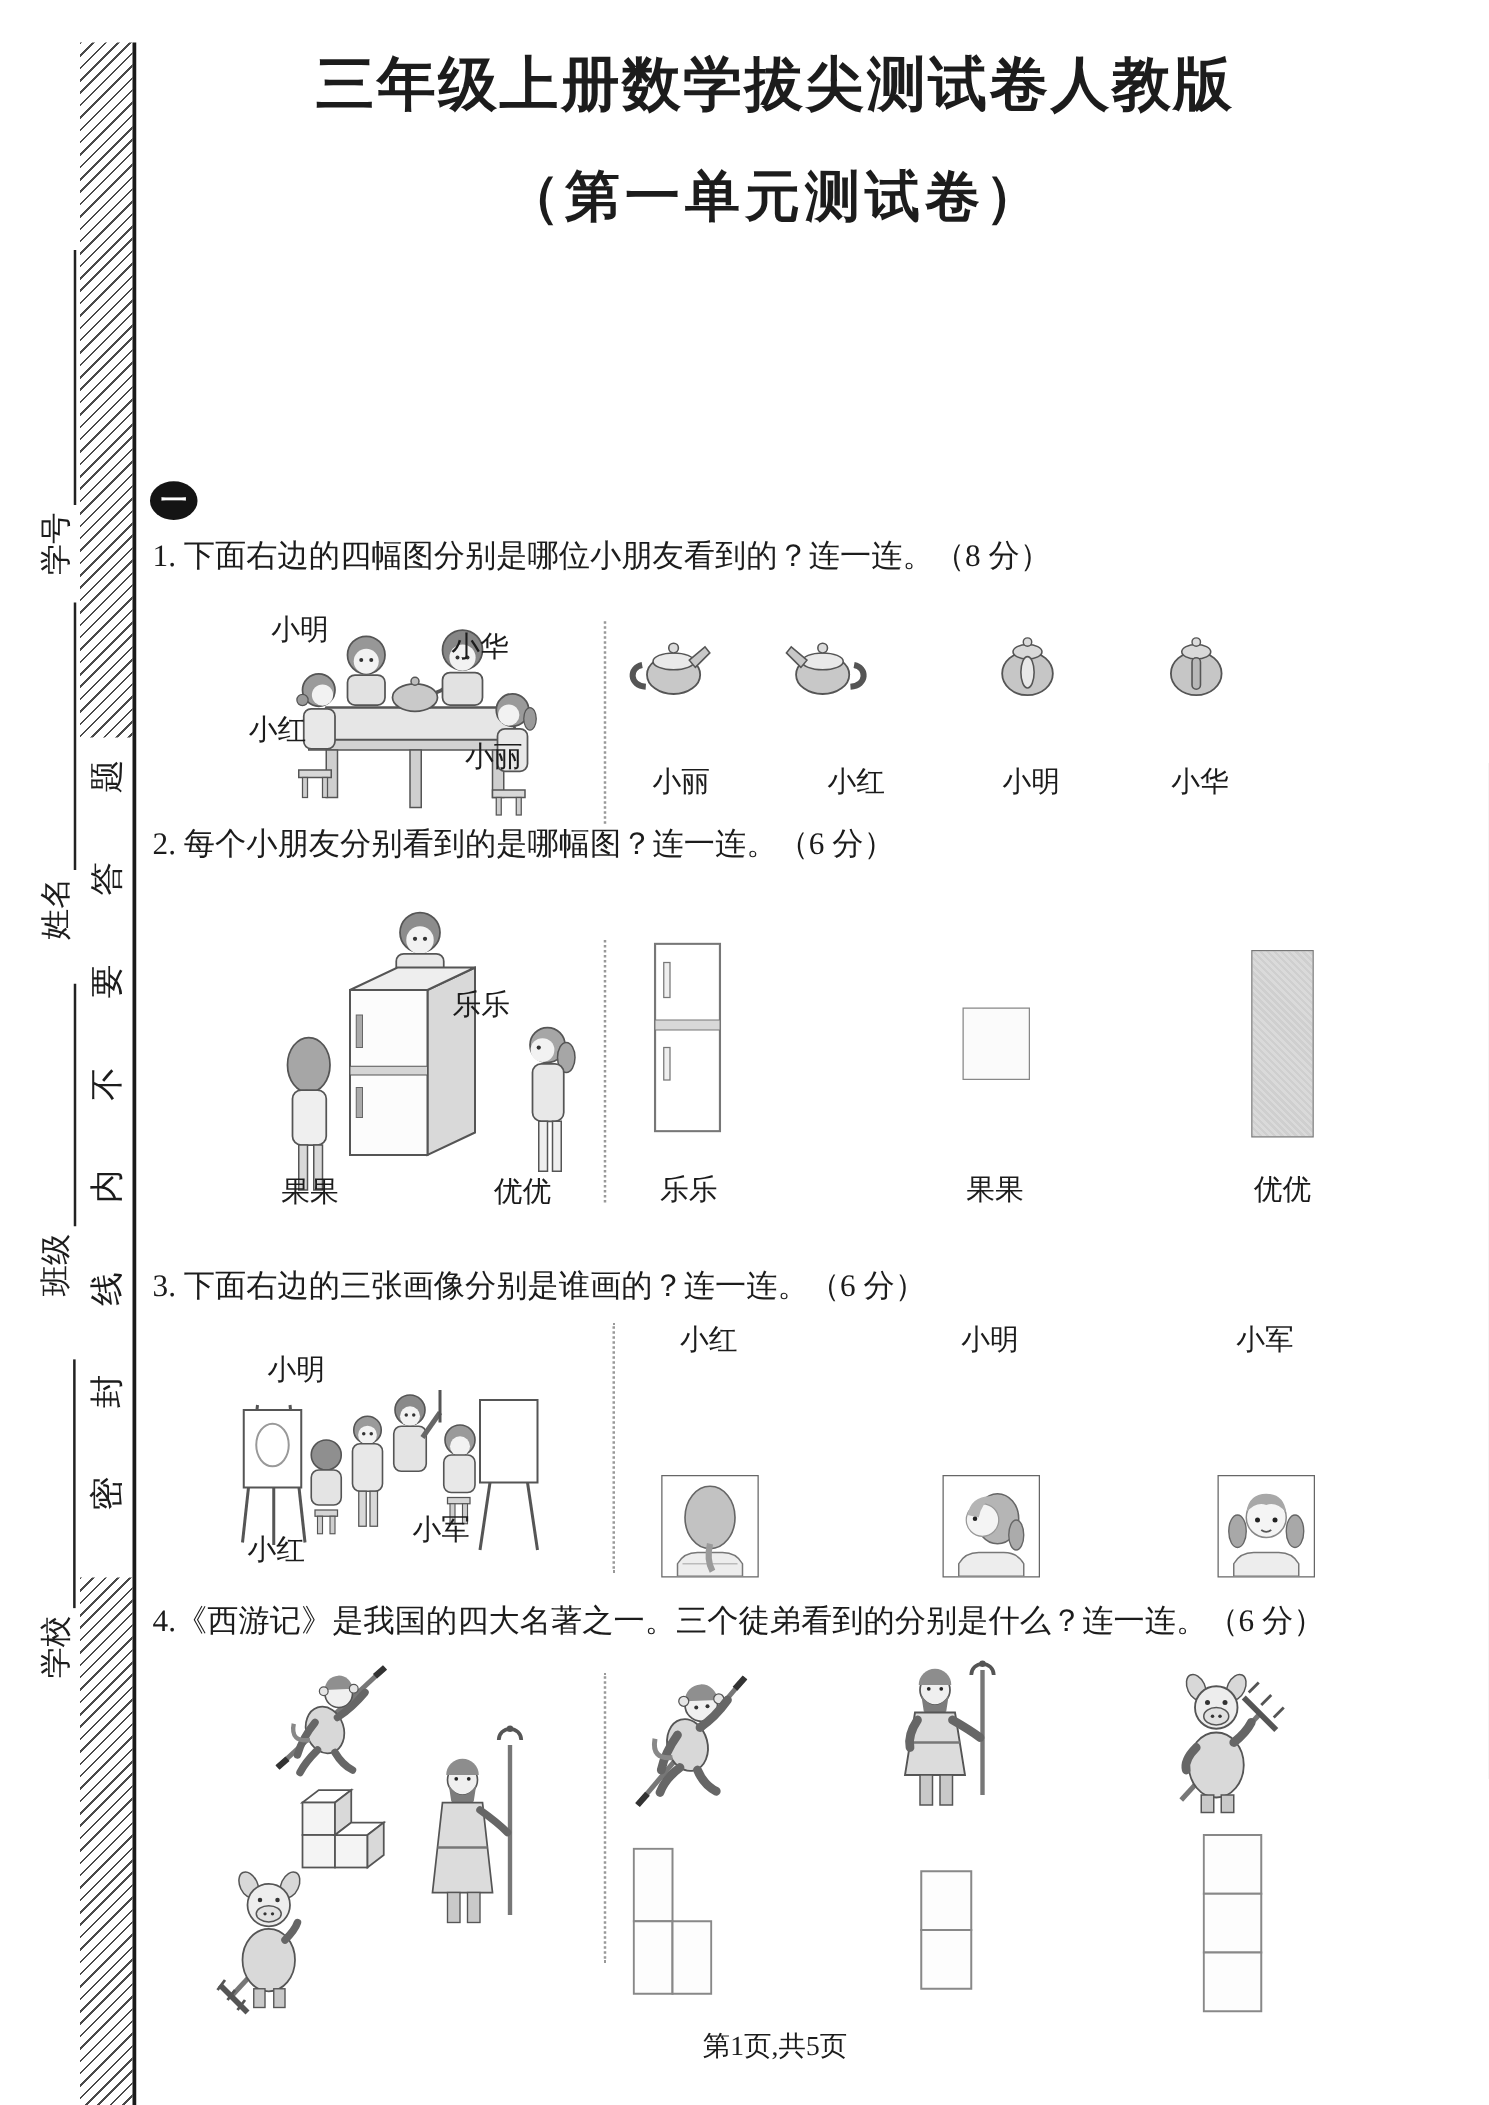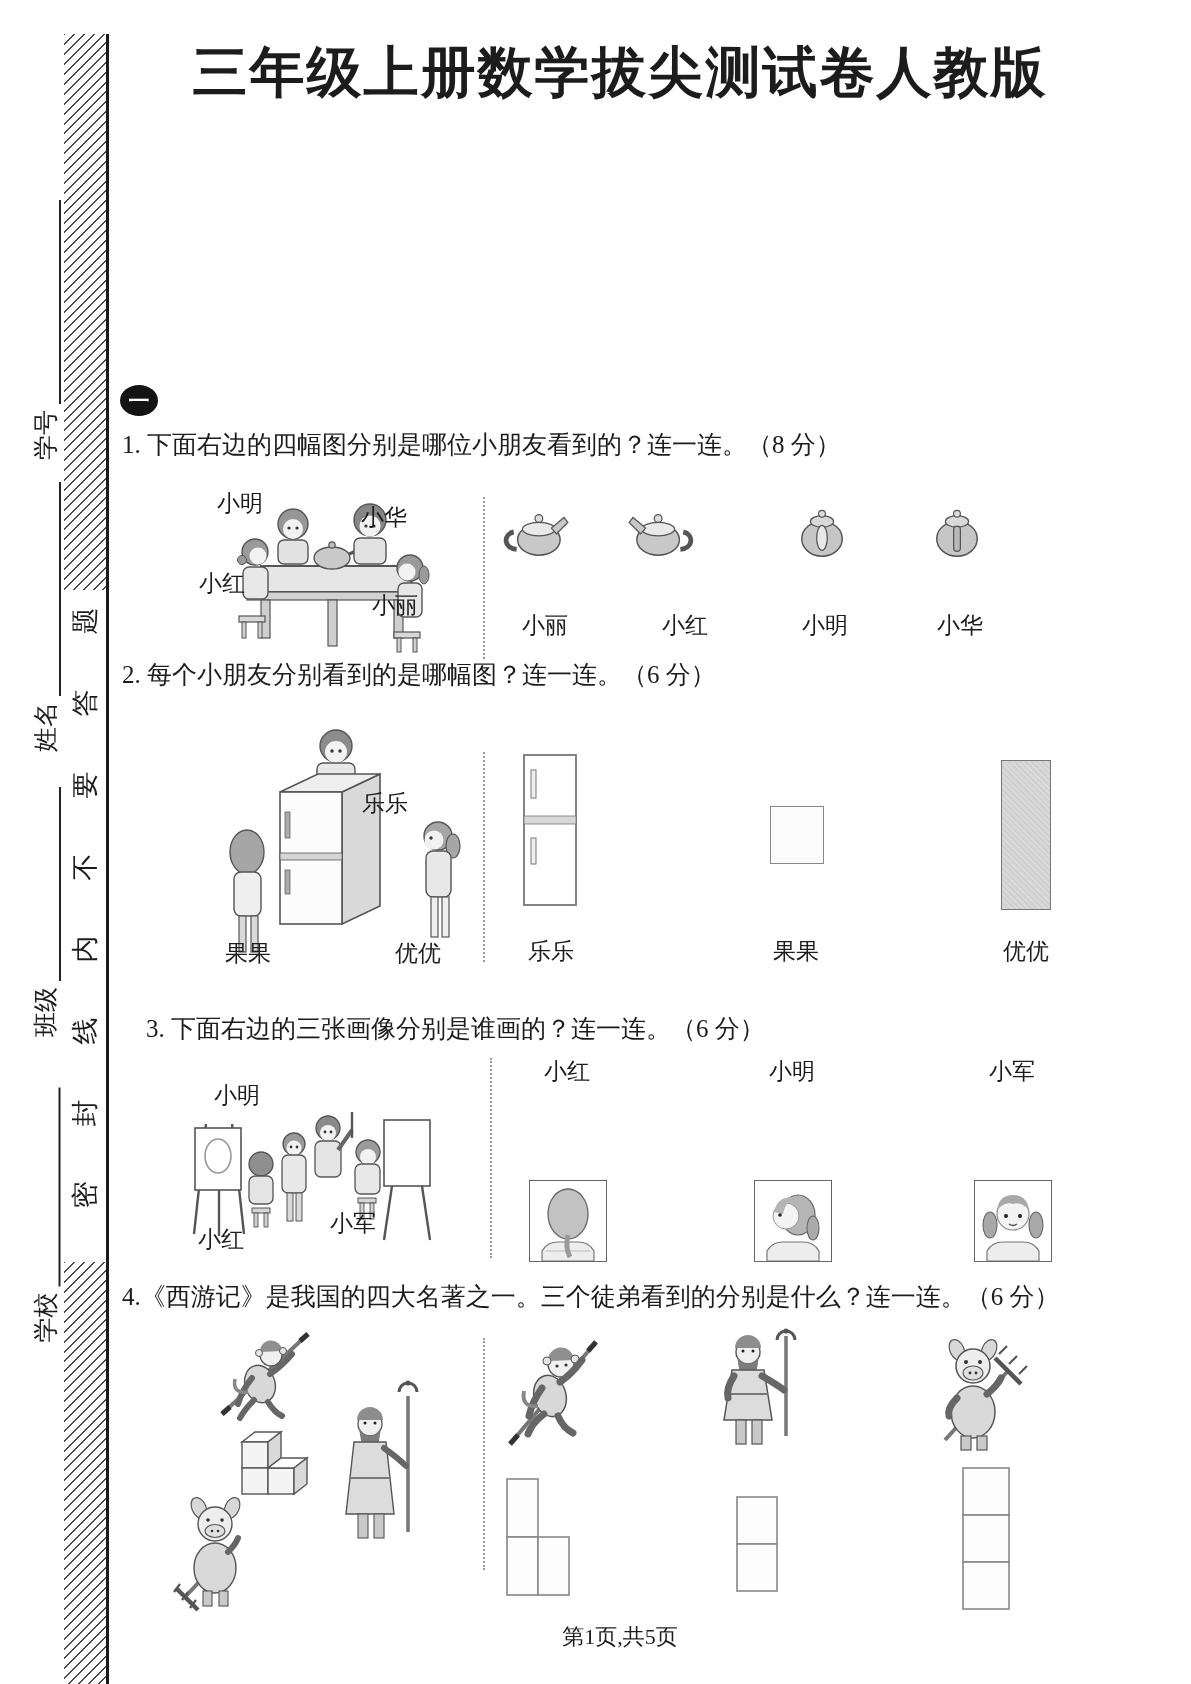--- a/index.html
+++ b/index.html
@@ -11,21 +11,21 @@
          background:repeating-linear-gradient(135deg,#4a4a4a 0px,#4a4a4a 1.4px,transparent 1.4px,transparent 7px);}
   .seal-line{position:absolute;left:106px;top:34px;width:3px;height:1650px;background:#1a1a1a;}
   .seal-char{position:absolute;left:64px;width:42px;height:34px;text-align:center;
              font-size:27px;transform:rotate(-90deg);line-height:34px;}
   .seal-field{position:absolute;height:34px;display:flex;align-items:flex-end;
               transform:rotate(-90deg);font-size:25px;}
   .seal-field .lbl{white-space:nowrap;line-height:30px;}
   .seal-field .blank{flex:1;border-bottom:2.2px solid #222;margin-left:6px;height:26px;}
   
   .title{position:absolute;left:115px;width:1010px;top:36px;text-align:center;
-         font-size:55px;font-weight:900;letter-spacing:2px;}
+         font-size:47px;font-weight:900;letter-spacing:2px;}
   .subtitle{position:absolute;left:115px;width:1010px;top:128px;text-align:center;
             font-size:44px;font-weight:700;letter-spacing:4px;}
   .meta{position:absolute;left:115px;width:925px;top:226px;text-align:right;font-size:23px;}
   
   table.score{position:absolute;left:148px;top:262px;border-collapse:collapse;table-layout:fixed;}
   table.score th,table.score td{border:2.6px solid #111;text-align:center;
         font-size:30px;font-weight:700;padding:0;}
   table.score tr.r1 th{height:56px;} table.score tr.r2 td{height:54px;}
   table.score{border:3.4px solid #111;}
   
@@ -74,20 +74,21 @@
   <div class="seal-field" style="width:250px;left:-81px;top:895px;">
     <span class="lbl">班级</span>
       <span class="blank"></span>
   </div>
   <div class="seal-field" style="width:255px;left:-84px;top:1198px;">
     <span class="lbl">学校</span>
       <span class="blank"></span>
   </div>
 
   <div class="title">三年级上册数学拔尖测试卷人教版</div>
+  <div class="subtitle">（第一单元测试卷）</div>
 
   <table class="score">
     <colgroup>
         <col style="width:157px">
         <col style="width:170px">
         <col style="width:170px">
         <col style="width:167px">
         <col style="width:166px">
         <col style="width:118px">
       </colgroup>
@@ -239,21 +240,21 @@
       <rect x="8" y="84" width="5" height="26" fill="#eeeeee" stroke="#777" stroke-width="1"></rect>
     </svg>
   </div>
   <div class="plainbox" style="left:770px;top:806px;width:52px;height:56px;"></div>
   <div class="graybox" style="left:1001px;top:760px;width:48px;height:148px;"></div>
 
   <div class="hand" style="left:511px;top:936px;">乐乐</div>
   <div class="hand" style="left:756px;top:936px;">果果</div>
   <div class="hand" style="left:986px;top:936px;">优优</div>
 
-  <div class="qtext" style="top:1012px;margin-left:24px;">3. 下面右边的三张画像分别是谁画的？连一连。（6 分）</div>
+  <div class="qtext" style="top:1012px;">3. 下面右边的三张画像分别是谁画的？连一连。（6 分）</div>
 
   <div class="hand" style="left:527px;top:1056px;">小红</div>
   <div class="hand" style="left:752px;top:1056px;">小明</div>
   <div class="hand" style="left:972px;top:1056px;">小军</div>
 
   <div class="abs" style="left:168px;top:1072px;width:275px;height:180px;">
     <svg width="275" height="180" viewBox="0 0 275 180">
 
       <line x1="38" y1="52" x2="26" y2="162" stroke="#555" stroke-width="2.4"></line>
       <line x1="64" y1="52" x2="76" y2="162" stroke="#555" stroke-width="2.4"></line>

